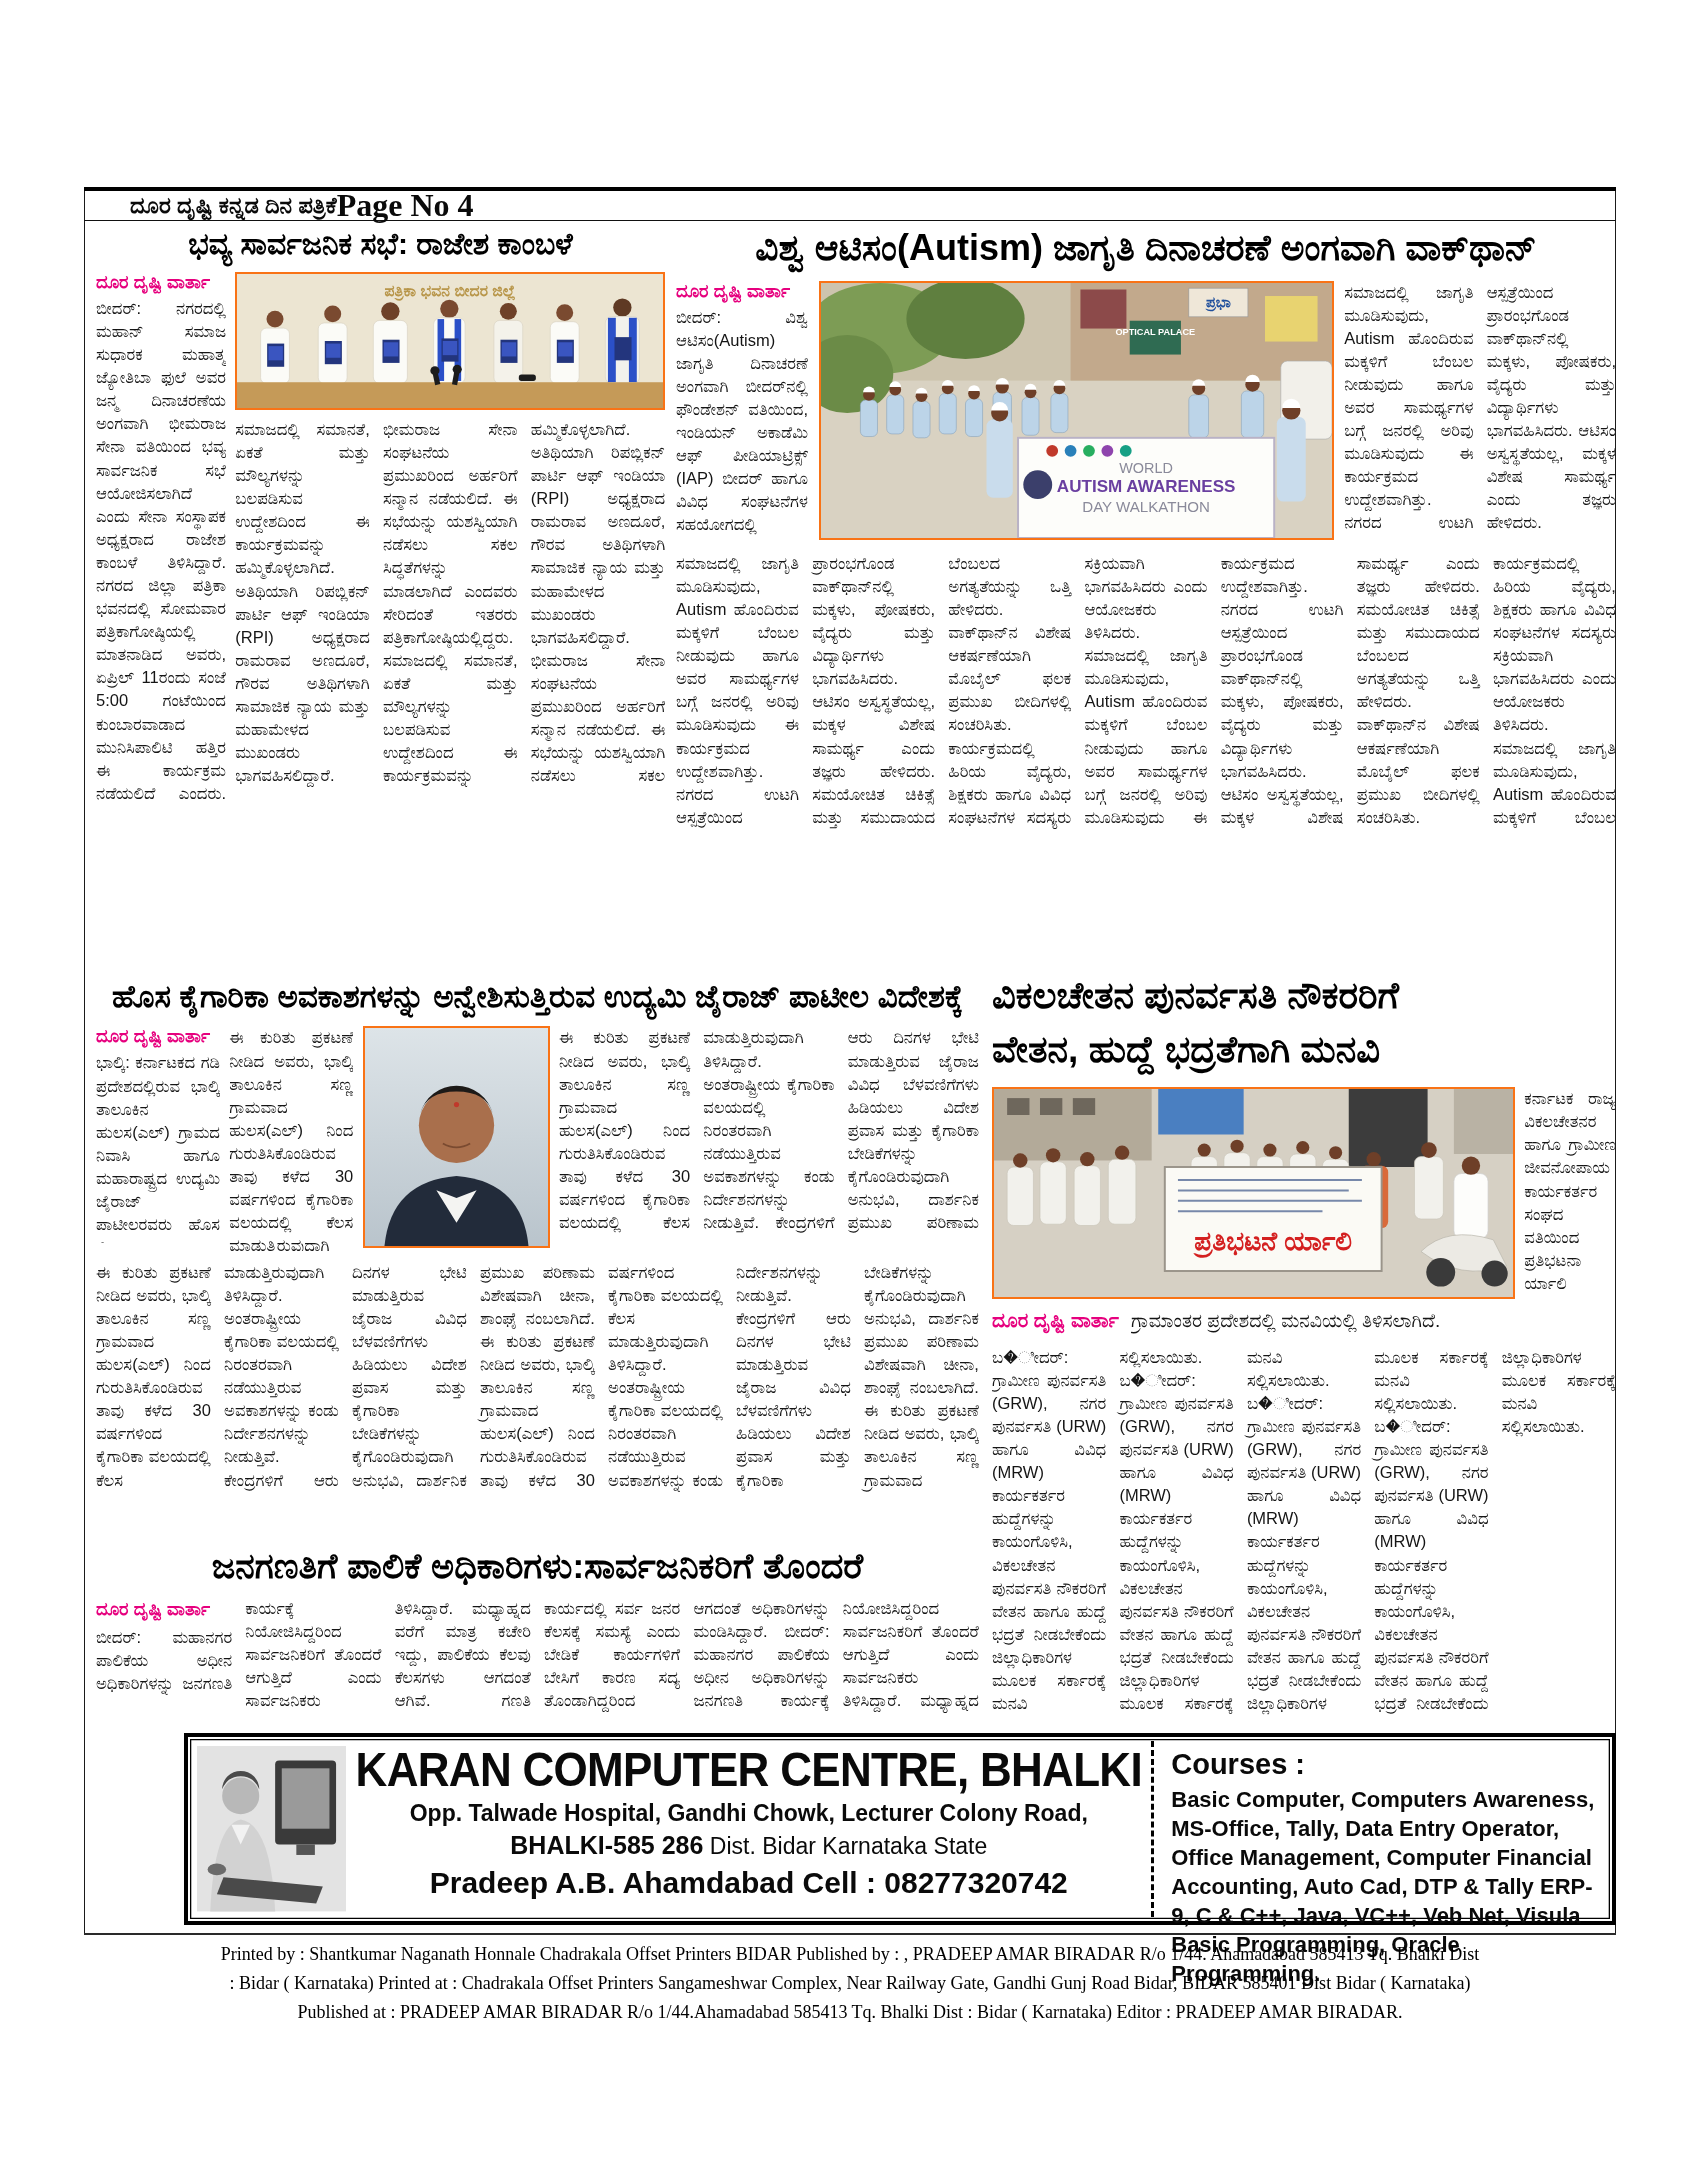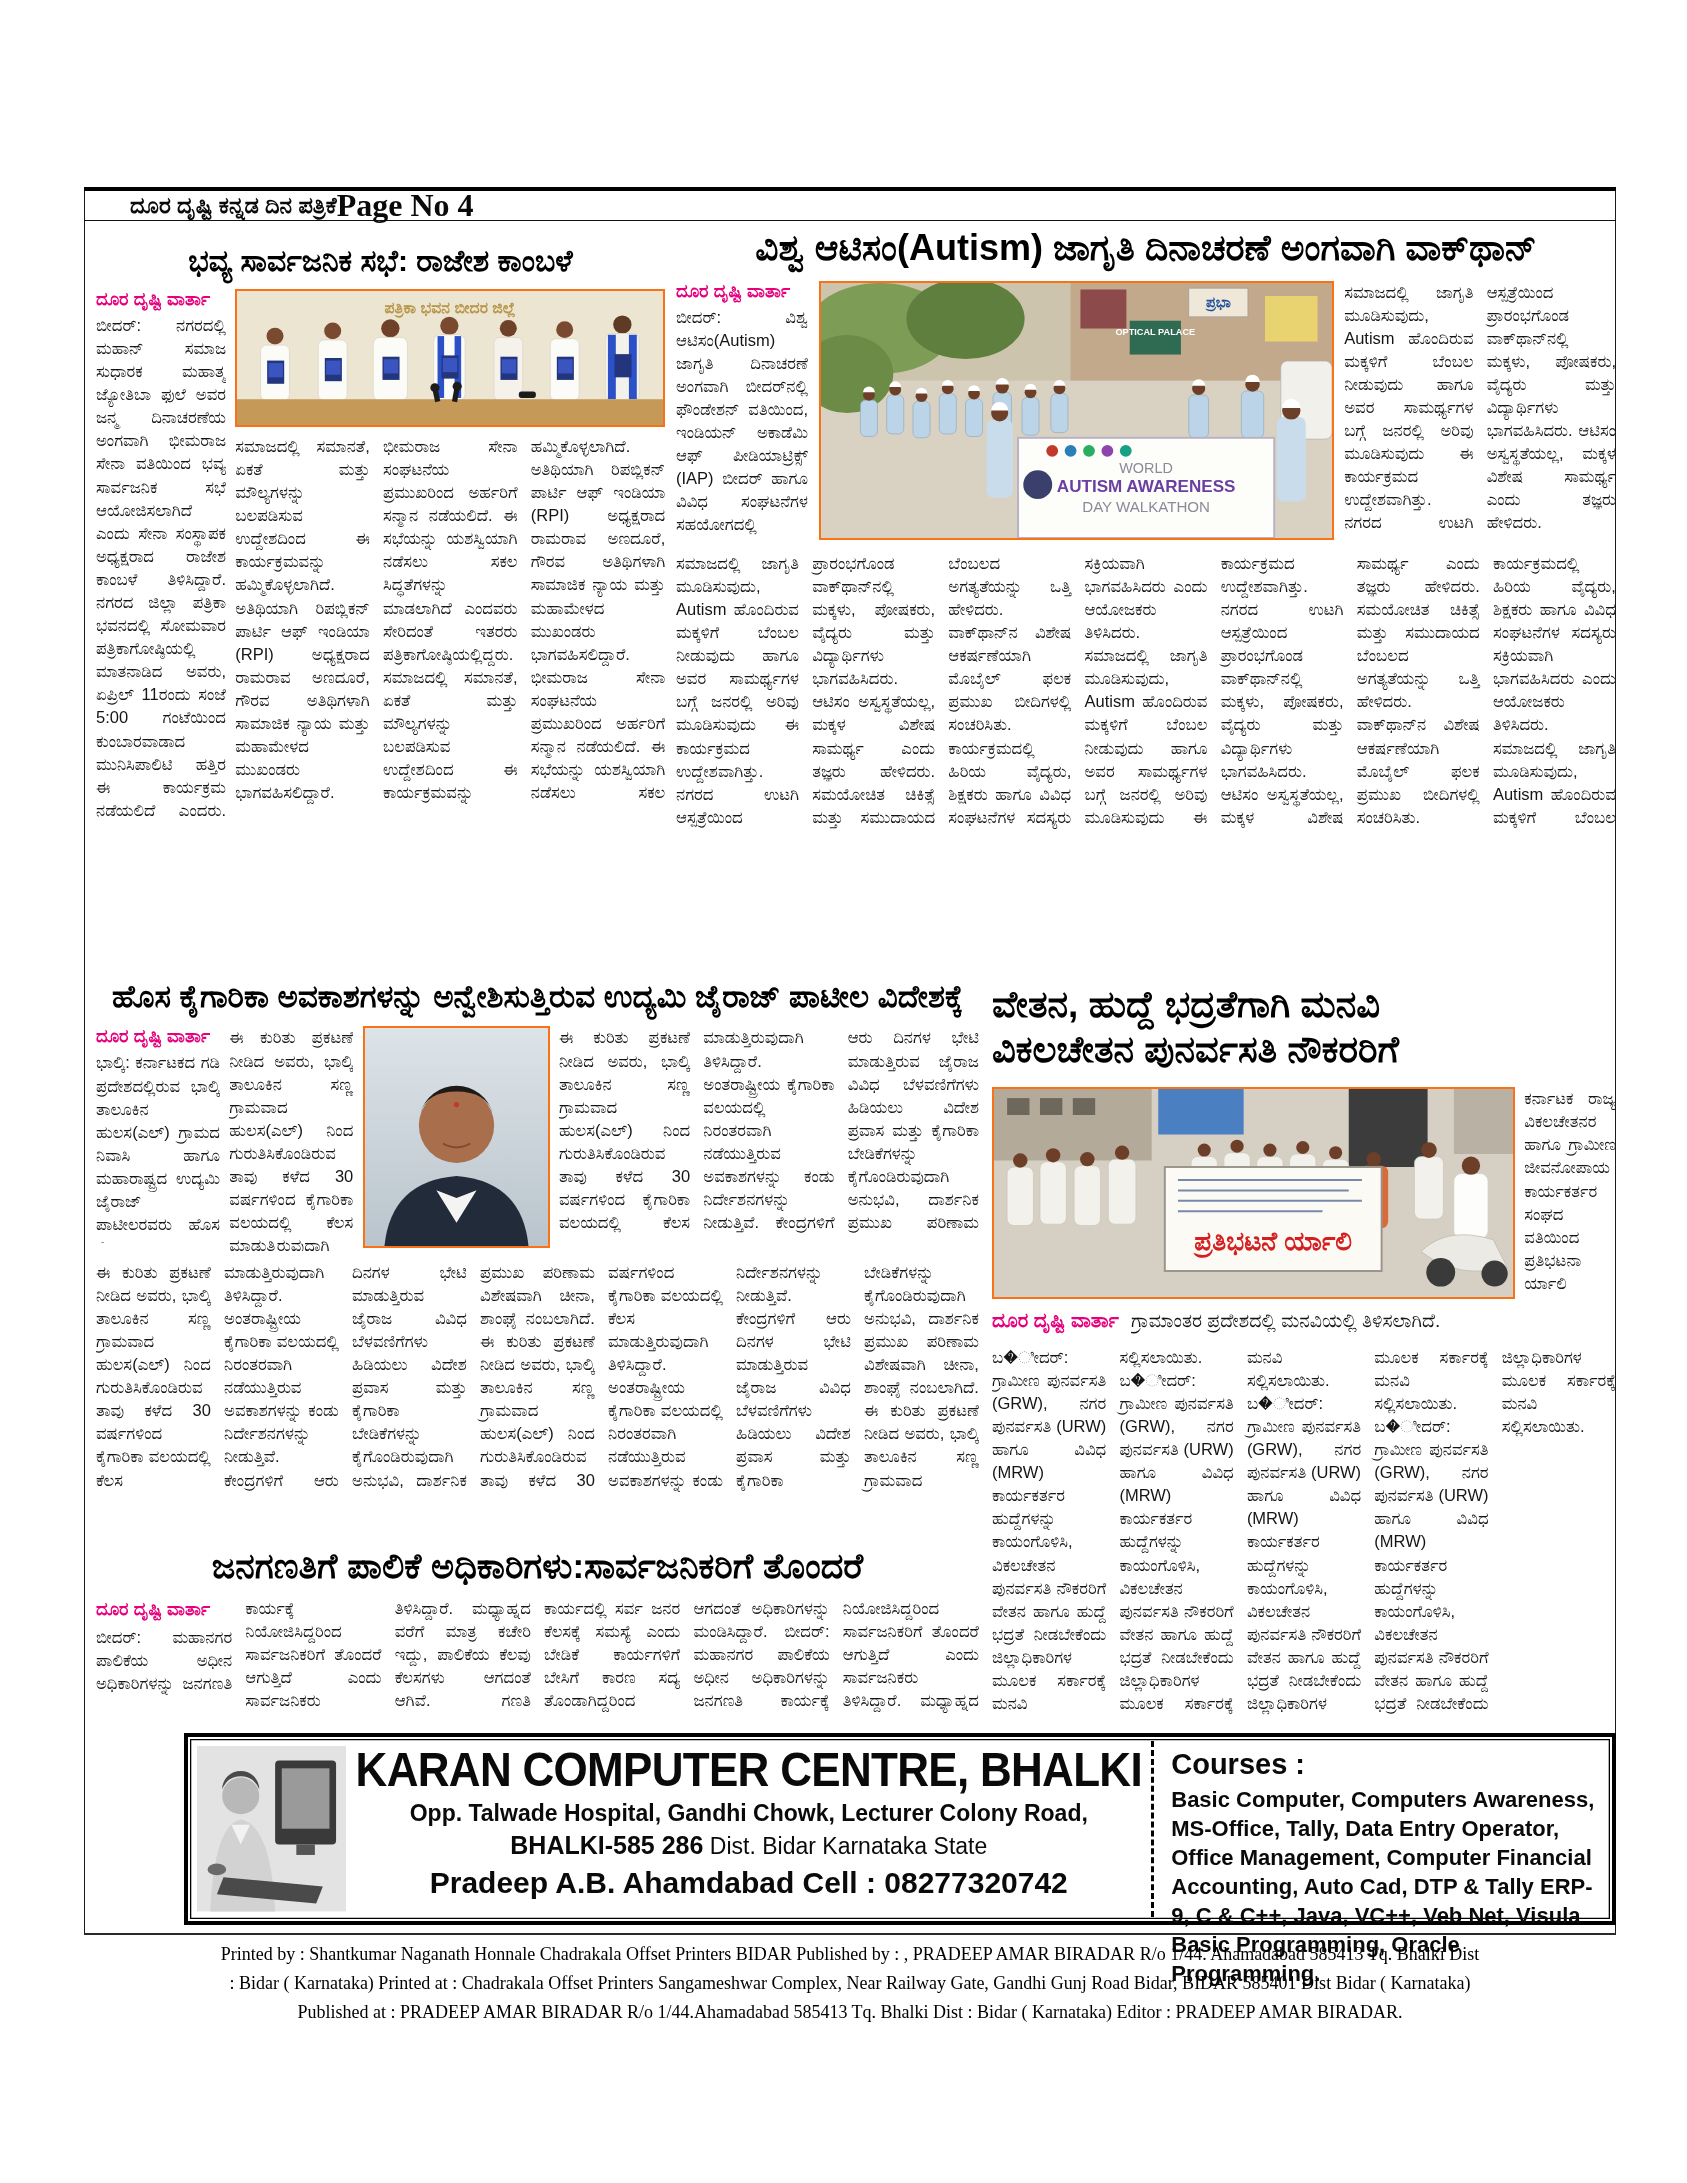--- a/index.html
+++ b/index.html
@@ -51,21 +51,21 @@
 
   <div class="vrule" style="left:84px;top:187px;height:1746px;"></div>
   <div class="vrule" style="left:1615px;top:187px;height:1746px;"></div>
 
   <div class="hdr">
     <div class="masthead">ದೂರ ದೃಷ್ಟಿ ಕನ್ನಡ ದಿನ ಪತ್ರಿಕೆ</div>
     <div class="pageno">Page No  4</div>
   </div>
 
   <div class="art" style="left:96px;top:226px;width:569px;height:622px;">
-    <div class="hl" style="font-size:30px;margin-top:17px;">ಭವ್ಯ ಸಾರ್ವಜನಿಕ ಸಭೆ: ರಾಜೇಶ ಕಾಂಬಳೆ</div>
+    <div class="hl" style="font-size:30px;margin-top:0;">ಭವ್ಯ ಸಾರ್ವಜನಿಕ ಸಭೆ: ರಾಜೇಶ ಕಾಂಬಳೆ</div>
     <div class="row" style="margin-top:9.3px;gap:9.3px;height:537px;">
       <div style="width:130px;flex:0 0 auto;height:100%;overflow:hidden;">
         <div class="byline">ದೂರ ದೃಷ್ಟಿ ವಾರ್ತಾ</div>
         <div class="body-txt" style="height:503px;">ಬೀದರ್: ನಗರದಲ್ಲಿ ಮಹಾನ್ ಸಮಾಜ ಸುಧಾರಕ ಮಹಾತ್ಮ ಜ್ಯೋತಿಬಾ ಫುಲೆ ಅವರ ಜನ್ಮ ದಿನಾಚರಣೆಯ ಅಂಗವಾಗಿ ಭೀಮರಾಜ ಸೇನಾ ವತಿಯಿಂದ ಭವ್ಯ ಸಾರ್ವಜನಿಕ ಸಭೆ ಆಯೋಜಿಸಲಾಗಿದೆ ಎಂದು ಸೇನಾ ಸಂಸ್ಥಾಪಕ ಅಧ್ಯಕ್ಷರಾದ ರಾಜೇಶ ಕಾಂಬಳೆ ತಿಳಿಸಿದ್ದಾರೆ. ನಗರದ ಜಿಲ್ಲಾ ಪತ್ರಿಕಾ ಭವನದಲ್ಲಿ ಸೋಮವಾರ ಪತ್ರಿಕಾಗೋಷ್ಠಿಯಲ್ಲಿ ಮಾತನಾಡಿದ ಅವರು, ಏಪ್ರಿಲ್ 11ರಂದು ಸಂಜೆ 5:00 ಗಂಟೆಯಿಂದ ಕುಂಬಾರವಾಡಾದ ಮುನಿಸಿಪಾಲಿಟಿ ಹತ್ತಿರ ಈ ಕಾರ್ಯಕ್ರಮ ನಡೆಯಲಿದೆ ಎಂದರು.  ಬೀದರ್: ನಗರದಲ್ಲಿ ಮಹಾನ್ ಸಮಾಜ ಸುಧಾರಕ ಮಹಾತ್ಮ ಜ್ಯೋತಿಬಾ ಫುಲೆ ಅವರ ಜನ್ಮ ದಿನಾಚರಣೆಯ ಅಂಗವಾಗಿ ಭೀಮರಾಜ ಸೇನಾ ವತಿಯಿಂದ ಭವ್ಯ ಸಾರ್ವಜನಿಕ ಸಭೆ ಆಯೋಜಿಸಲಾಗಿದೆ ಎಂದು ಸೇನಾ ಸಂಸ್ಥಾಪಕ ಅಧ್ಯಕ್ಷರಾದ ರಾಜೇಶ ಕಾಂಬಳೆ ತಿಳಿಸಿದ್ದಾರೆ. ನಗರದ ಜಿಲ್ಲಾ ಪತ್ರಿಕಾ ಭವನದಲ್ಲಿ ಸೋಮವಾರ ಪತ್ರಿಕಾಗೋಷ್ಠಿಯಲ್ಲಿ ಮಾತನಾಡಿದ ಅವರು, ಏಪ್ರಿಲ್ 11ರಂದು ಸಂಜೆ 5:00 ಗಂಟೆಯಿಂದ ಕುಂಬಾರವಾಡಾದ ಮುನಿಸಿಪಾಲಿಟಿ ಹತ್ತಿರ ಈ ಕಾರ್ಯಕ್ರಮ ನಡೆಯಲಿದೆ ಎಂದರು.</div>
       </div>
       <div style="flex:1;">
         <div class="photo" style="width:430px;height:138px;">
           <svg viewBox="0 0 650 208" preserveAspectRatio="none">
             <rect width="650" height="208" fill="#ece5d2"></rect>
             <text x="325" y="34" text-anchor="middle" font-size="24" font-weight="bold" fill="#b8964a">ಪತ್ರಿಕಾ ಭವನ ಬೀದರ ಜಿಲ್ಲೆ</text>
@@ -251,22 +251,22 @@
             <path d="M120 178 q21 12 42 0" stroke="#7a4a30" stroke-width="3" fill="none"></path>
           </g>
         </svg>
       </div>
       <div class="body-txt cols" style="flex:1;height:225px;column-count:3;">ಈ ಕುರಿತು ಪ್ರಕಟಣೆ ನೀಡಿದ ಅವರು, ಭಾಲ್ಕಿ ತಾಲೂಕಿನ ಸಣ್ಣ ಗ್ರಾಮವಾದ ಹುಲಸ(ಎಲ್) ನಿಂದ ಗುರುತಿಸಿಕೊಂಡಿರುವ ತಾವು ಕಳೆದ 30 ವರ್ಷಗಳಿಂದ ಕೈಗಾರಿಕಾ ವಲಯದಲ್ಲಿ ಕೆಲಸ ಮಾಡುತ್ತಿರುವುದಾಗಿ ತಿಳಿಸಿದ್ದಾರೆ. ಅಂತರಾಷ್ಟ್ರೀಯ ಕೈಗಾರಿಕಾ ವಲಯದಲ್ಲಿ ನಿರಂತರವಾಗಿ ನಡೆಯುತ್ತಿರುವ ಅವಕಾಶಗಳನ್ನು ಕಂಡು ನಿರ್ದೇಶನಗಳನ್ನು ನೀಡುತ್ತಿವೆ. ಕೇಂದ್ರಗಳಿಗೆ ಆರು ದಿನಗಳ ಭೇಟಿ ಮಾಡುತ್ತಿರುವ ಜೈರಾಜ ವಿವಿಧ ಬೆಳವಣಿಗೆಗಳು ಹಿಡಿಯಲು ವಿದೇಶ ಪ್ರವಾಸ ಮತ್ತು ಕೈಗಾರಿಕಾ ಬೇಡಿಕೆಗಳನ್ನು ಕೈಗೊಂಡಿರುವುದಾಗಿ ಅನುಭವಿ, ದಾರ್ಶನಿಕ ಪ್ರಮುಖ ಪರಿಣಾಮ ವಿಶೇಷವಾಗಿ ಚೀನಾ, ಶಾಂಘೈ ನಂಬಲಾಗಿದೆ.  ಈ ಕುರಿತು ಪ್ರಕಟಣೆ ನೀಡಿದ ಅವರು, ಭಾಲ್ಕಿ ತಾಲೂಕಿನ ಸಣ್ಣ ಗ್ರಾಮವಾದ ಹುಲಸ(ಎಲ್) ನಿಂದ ಗುರುತಿಸಿಕೊಂಡಿರುವ ತಾವು ಕಳೆದ 30 ವರ್ಷಗಳಿಂದ ಕೈಗಾರಿಕಾ ವಲಯದಲ್ಲಿ ಕೆಲಸ ಮಾಡುತ್ತಿರುವುದಾಗಿ ತಿಳಿಸಿದ್ದಾರೆ. ಅಂತರಾಷ್ಟ್ರೀಯ ಕೈಗಾರಿಕಾ ವಲಯದಲ್ಲಿ ನಿರಂತರವಾಗಿ ನಡೆಯುತ್ತಿರುವ ಅವಕಾಶಗಳನ್ನು ಕಂಡು ನಿರ್ದೇಶನಗಳನ್ನು ನೀಡುತ್ತಿವೆ. ಕೇಂದ್ರಗಳಿಗೆ ಆರು ದಿನಗಳ ಭೇಟಿ ಮಾಡುತ್ತಿರುವ ಜೈರಾಜ ವಿವಿಧ ಬೆಳವಣಿಗೆಗಳು ಹಿಡಿಯಲು ವಿದೇಶ ಪ್ರವಾಸ ಮತ್ತು ಕೈಗಾರಿಕಾ ಬೇಡಿಕೆಗಳನ್ನು ಕೈಗೊಂಡಿರುವುದಾಗಿ ಅನುಭವಿ, ದಾರ್ಶನಿಕ ಪ್ರಮುಖ ಪರಿಣಾಮ ವಿಶೇಷವಾಗಿ ಚೀನಾ, ಶಾಂಘೈ ನಂಬಲಾಗಿದೆ.  ಈ ಕುರಿತು ಪ್ರಕಟಣೆ ನೀಡಿದ ಅವರು, ಭಾಲ್ಕಿ ತಾಲೂಕಿನ ಸಣ್ಣ ಗ್ರಾಮವಾದ ಹುಲಸ(ಎಲ್) ನಿಂದ ಗುರುತಿಸಿಕೊಂಡಿರುವ ತಾವು ಕಳೆದ 30 ವರ್ಷಗಳಿಂದ ಕೈಗಾರಿಕಾ ವಲಯದಲ್ಲಿ ಕೆಲಸ ಮಾಡುತ್ತಿರುವುದಾಗಿ ತಿಳಿಸಿದ್ದಾರೆ. ಅಂತರಾಷ್ಟ್ರೀಯ ಕೈಗಾರಿಕಾ ವಲಯದಲ್ಲಿ ನಿರಂತರವಾಗಿ ನಡೆಯುತ್ತಿರುವ ಅವಕಾಶಗಳನ್ನು ಕಂಡು ನಿರ್ದೇಶನಗಳನ್ನು ನೀಡುತ್ತಿವೆ. ಕೇಂದ್ರಗಳಿಗೆ ಆರು ದಿನಗಳ ಭೇಟಿ ಮಾಡುತ್ತಿರುವ ಜೈರಾಜ ವಿವಿಧ ಬೆಳವಣಿಗೆಗಳು ಹಿಡಿಯಲು ವಿದೇಶ ಪ್ರವಾಸ ಮತ್ತು ಕೈಗಾರಿಕಾ ಬೇಡಿಕೆಗಳನ್ನು ಕೈಗೊಂಡಿರುವುದಾಗಿ ಅನುಭವಿ, ದಾರ್ಶನಿಕ ಪ್ರಮುಖ ಪರಿಣಾಮ ವಿಶೇಷವಾಗಿ ಚೀನಾ, ಶಾಂಘೈ ನಂಬಲಾಗಿದೆ.</div>
     </div>
     <div class="body-txt cols" style="margin-top:9.3px;height:254px;column-count:7;">ಈ ಕುರಿತು ಪ್ರಕಟಣೆ ನೀಡಿದ ಅವರು, ಭಾಲ್ಕಿ ತಾಲೂಕಿನ ಸಣ್ಣ ಗ್ರಾಮವಾದ ಹುಲಸ(ಎಲ್) ನಿಂದ ಗುರುತಿಸಿಕೊಂಡಿರುವ ತಾವು ಕಳೆದ 30 ವರ್ಷಗಳಿಂದ ಕೈಗಾರಿಕಾ ವಲಯದಲ್ಲಿ ಕೆಲಸ ಮಾಡುತ್ತಿರುವುದಾಗಿ ತಿಳಿಸಿದ್ದಾರೆ. ಅಂತರಾಷ್ಟ್ರೀಯ ಕೈಗಾರಿಕಾ ವಲಯದಲ್ಲಿ ನಿರಂತರವಾಗಿ ನಡೆಯುತ್ತಿರುವ ಅವಕಾಶಗಳನ್ನು ಕಂಡು ನಿರ್ದೇಶನಗಳನ್ನು ನೀಡುತ್ತಿವೆ. ಕೇಂದ್ರಗಳಿಗೆ ಆರು ದಿನಗಳ ಭೇಟಿ ಮಾಡುತ್ತಿರುವ ಜೈರಾಜ ವಿವಿಧ ಬೆಳವಣಿಗೆಗಳು ಹಿಡಿಯಲು ವಿದೇಶ ಪ್ರವಾಸ ಮತ್ತು ಕೈಗಾರಿಕಾ ಬೇಡಿಕೆಗಳನ್ನು ಕೈಗೊಂಡಿರುವುದಾಗಿ ಅನುಭವಿ, ದಾರ್ಶನಿಕ ಪ್ರಮುಖ ಪರಿಣಾಮ ವಿಶೇಷವಾಗಿ ಚೀನಾ, ಶಾಂಘೈ ನಂಬಲಾಗಿದೆ.  ಈ ಕುರಿತು ಪ್ರಕಟಣೆ ನೀಡಿದ ಅವರು, ಭಾಲ್ಕಿ ತಾಲೂಕಿನ ಸಣ್ಣ ಗ್ರಾಮವಾದ ಹುಲಸ(ಎಲ್) ನಿಂದ ಗುರುತಿಸಿಕೊಂಡಿರುವ ತಾವು ಕಳೆದ 30 ವರ್ಷಗಳಿಂದ ಕೈಗಾರಿಕಾ ವಲಯದಲ್ಲಿ ಕೆಲಸ ಮಾಡುತ್ತಿರುವುದಾಗಿ ತಿಳಿಸಿದ್ದಾರೆ. ಅಂತರಾಷ್ಟ್ರೀಯ ಕೈಗಾರಿಕಾ ವಲಯದಲ್ಲಿ ನಿರಂತರವಾಗಿ ನಡೆಯುತ್ತಿರುವ ಅವಕಾಶಗಳನ್ನು ಕಂಡು ನಿರ್ದೇಶನಗಳನ್ನು ನೀಡುತ್ತಿವೆ. ಕೇಂದ್ರಗಳಿಗೆ ಆರು ದಿನಗಳ ಭೇಟಿ ಮಾಡುತ್ತಿರುವ ಜೈರಾಜ ವಿವಿಧ ಬೆಳವಣಿಗೆಗಳು ಹಿಡಿಯಲು ವಿದೇಶ ಪ್ರವಾಸ ಮತ್ತು ಕೈಗಾರಿಕಾ ಬೇಡಿಕೆಗಳನ್ನು ಕೈಗೊಂಡಿರುವುದಾಗಿ ಅನುಭವಿ, ದಾರ್ಶನಿಕ ಪ್ರಮುಖ ಪರಿಣಾಮ ವಿಶೇಷವಾಗಿ ಚೀನಾ, ಶಾಂಘೈ ನಂಬಲಾಗಿದೆ.  ಈ ಕುರಿತು ಪ್ರಕಟಣೆ ನೀಡಿದ ಅವರು, ಭಾಲ್ಕಿ ತಾಲೂಕಿನ ಸಣ್ಣ ಗ್ರಾಮವಾದ ಹುಲಸ(ಎಲ್) ನಿಂದ ಗುರುತಿಸಿಕೊಂಡಿರುವ ತಾವು ಕಳೆದ 30 ವರ್ಷಗಳಿಂದ ಕೈಗಾರಿಕಾ ವಲಯದಲ್ಲಿ ಕೆಲಸ ಮಾಡುತ್ತಿರುವುದಾಗಿ ತಿಳಿಸಿದ್ದಾರೆ. ಅಂತರಾಷ್ಟ್ರೀಯ ಕೈಗಾರಿಕಾ ವಲಯದಲ್ಲಿ ನಿರಂತರವಾಗಿ ನಡೆಯುತ್ತಿರುವ ಅವಕಾಶಗಳನ್ನು ಕಂಡು ನಿರ್ದೇಶನಗಳನ್ನು ನೀಡುತ್ತಿವೆ. ಕೇಂದ್ರಗಳಿಗೆ ಆರು ದಿನಗಳ ಭೇಟಿ ಮಾಡುತ್ತಿರುವ ಜೈರಾಜ ವಿವಿಧ ಬೆಳವಣಿಗೆಗಳು ಹಿಡಿಯಲು ವಿದೇಶ ಪ್ರವಾಸ ಮತ್ತು ಕೈಗಾರಿಕಾ ಬೇಡಿಕೆಗಳನ್ನು ಕೈಗೊಂಡಿರುವುದಾಗಿ ಅನುಭವಿ, ದಾರ್ಶನಿಕ ಪ್ರಮುಖ ಪರಿಣಾಮ ವಿಶೇಷವಾಗಿ ಚೀನಾ, ಶಾಂಘೈ ನಂಬಲಾಗಿದೆ.  ಈ ಕುರಿತು ಪ್ರಕಟಣೆ ನೀಡಿದ ಅವರು, ಭಾಲ್ಕಿ ತಾಲೂಕಿನ ಸಣ್ಣ ಗ್ರಾಮವಾದ ಹುಲಸ(ಎಲ್) ನಿಂದ ಗುರುತಿಸಿಕೊಂಡಿರುವ ತಾವು ಕಳೆದ 30 ವರ್ಷಗಳಿಂದ ಕೈಗಾರಿಕಾ ವಲಯದಲ್ಲಿ ಕೆಲಸ ಮಾಡುತ್ತಿರುವುದಾಗಿ ತಿಳಿಸಿದ್ದಾರೆ. ಅಂತರಾಷ್ಟ್ರೀಯ ಕೈಗಾರಿಕಾ ವಲಯದಲ್ಲಿ ನಿರಂತರವಾಗಿ ನಡೆಯುತ್ತಿರುವ ಅವಕಾಶಗಳನ್ನು ಕಂಡು ನಿರ್ದೇಶನಗಳನ್ನು ನೀಡುತ್ತಿವೆ. ಕೇಂದ್ರಗಳಿಗೆ ಆರು ದಿನಗಳ ಭೇಟಿ ಮಾಡುತ್ತಿರುವ ಜೈರಾಜ ವಿವಿಧ ಬೆಳವಣಿಗೆಗಳು ಹಿಡಿಯಲು ವಿದೇಶ ಪ್ರವಾಸ ಮತ್ತು ಕೈಗಾರಿಕಾ ಬೇಡಿಕೆಗಳನ್ನು ಕೈಗೊಂಡಿರುವುದಾಗಿ ಅನುಭವಿ, ದಾರ್ಶನಿಕ ಪ್ರಮುಖ ಪರಿಣಾಮ ವಿಶೇಷವಾಗಿ ಚೀನಾ, ಶಾಂಘೈ ನಂಬಲಾಗಿದೆ.  ಈ ಕುರಿತು ಪ್ರಕಟಣೆ ನೀಡಿದ ಅವರು, ಭಾಲ್ಕಿ ತಾಲೂಕಿನ ಸಣ್ಣ ಗ್ರಾಮವಾದ ಹುಲಸ(ಎಲ್) ನಿಂದ ಗುರುತಿಸಿಕೊಂಡಿರುವ ತಾವು ಕಳೆದ 30 ವರ್ಷಗಳಿಂದ ಕೈಗಾರಿಕಾ ವಲಯದಲ್ಲಿ ಕೆಲಸ ಮಾಡುತ್ತಿರುವುದಾಗಿ ತಿಳಿಸಿದ್ದಾರೆ. ಅಂತರಾಷ್ಟ್ರೀಯ ಕೈಗಾರಿಕಾ ವಲಯದಲ್ಲಿ ನಿರಂತರವಾಗಿ ನಡೆಯುತ್ತಿರುವ ಅವಕಾಶಗಳನ್ನು ಕಂಡು ನಿರ್ದೇಶನಗಳನ್ನು ನೀಡುತ್ತಿವೆ. ಕೇಂದ್ರಗಳಿಗೆ ಆರು ದಿನಗಳ ಭೇಟಿ ಮಾಡುತ್ತಿರುವ ಜೈರಾಜ ವಿವಿಧ ಬೆಳವಣಿಗೆಗಳು ಹಿಡಿಯಲು ವಿದೇಶ ಪ್ರವಾಸ ಮತ್ತು ಕೈಗಾರಿಕಾ ಬೇಡಿಕೆಗಳನ್ನು ಕೈಗೊಂಡಿರುವುದಾಗಿ ಅನುಭವಿ, ದಾರ್ಶನಿಕ ಪ್ರಮುಖ ಪರಿಣಾಮ ವಿಶೇಷವಾಗಿ ಚೀನಾ, ಶಾಂಘೈ ನಂಬಲಾಗಿದೆ.</div>
   </div>
 
   <div class="art" style="left:992px;top:973px;width:624px;height:741px;">
+    <div class="hl" style="font-size:37px;text-align:left;">ವಿಕಲಚೇತನ ಪುನರ್ವಸತಿ ನೌಕರರಿಗೆ</div>
     <div class="hl" style="font-size:37px;text-align:left;margin-top:9.3px;">ವೇತನ, ಹುದ್ದೆ ಭದ್ರತೆಗಾಗಿ ಮನವಿ</div>
-    <div class="hl" style="font-size:37px;text-align:left;">ವಿಕಲಚೇತನ ಪುನರ್ವಸತಿ ನೌಕರರಿಗೆ</div>
     <div class="row" style="margin-top:14.6px;gap:9.3px;height:212px;">
       <div class="photo" style="width:523px;height:212px;flex:0 0 auto;">
         <svg viewBox="0 0 790 320" preserveAspectRatio="none">
           <rect width="790" height="320" fill="#d6d0c4"></rect>
           <g>
             <rect x="0" y="0" width="240" height="110" fill="#b3aa99"></rect>
             <rect x="20" y="14" width="34" height="26" fill="#6e675c"></rect>
               <rect x="70" y="14" width="34" height="26" fill="#6e675c"></rect>
               <rect x="120" y="14" width="34" height="26" fill="#6e675c"></rect>
             <rect x="250" y="0" width="130" height="70" fill="#4a7fc1"></rect>

